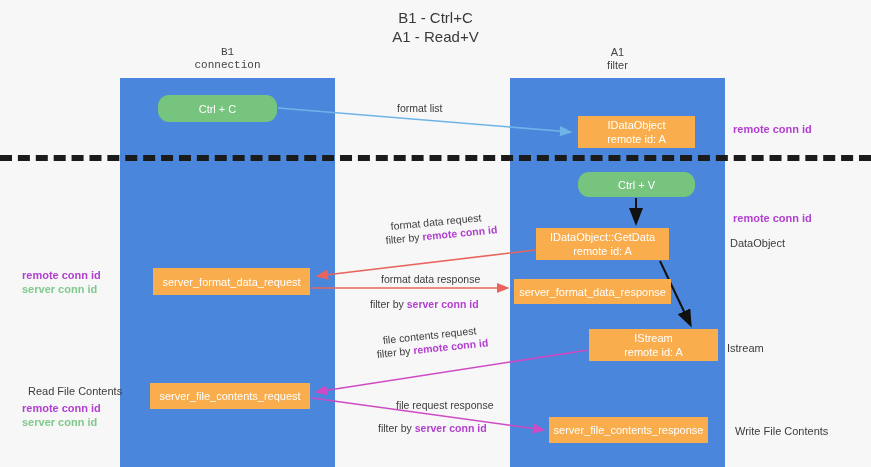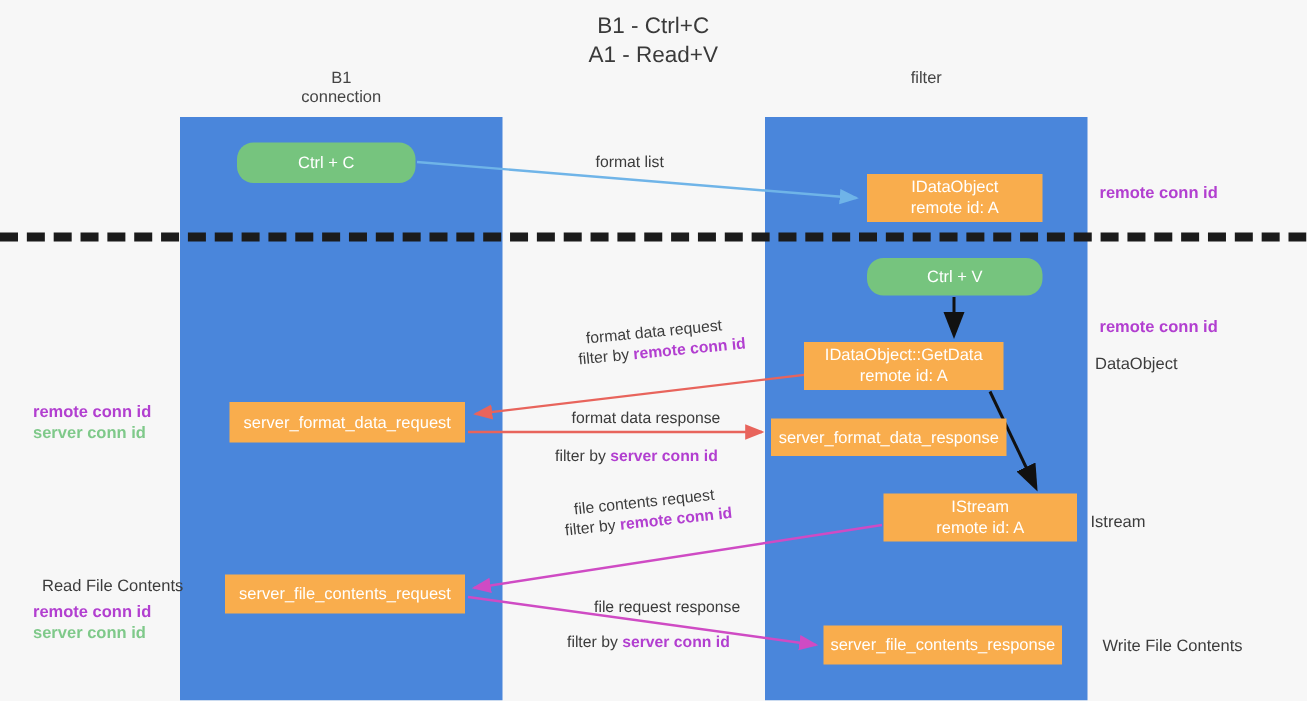--- a/index.html
+++ b/index.html
@@ -15,21 +15,21 @@
 
   
   .lane{position:absolute;background:#4a86db;}
   #lane-b1{left:120px;top:78px;width:215px;height:389px;}
   #lane-a1{left:510px;top:78px;width:215px;height:389px;}
 
   .lane-head{
     position:absolute;text-align:center;font-size:11px;line-height:13px;
     color:#444;
   }
-  #head-b1{left:120px;top:46px;width:215px;}
+  #head-b1{left:120px;top:46px;width:215px;font-family:Liberation Mono, monospace;}
   #head-a1{left:510px;top:46px;width:215px;}
   .lane-head .t1{display:block;}
   .lane-head .t2{display:block;}
 
   
   #title{
     position:absolute;left:0;top:8px;width:871px;text-align:center;
     font-size:15px;line-height:19px;color:#3a3a3a;
   }
   #title span{display:block;}
@@ -109,20 +109,21 @@
   <div id="title">
     <span>B1 - Ctrl+C</span>
     <span>A1 - Read+V</span>
   </div>
 
   <div class="lane-head" id="head-b1">
     <span class="t1">B1</span>
     <span class="t2">connection</span>
   </div>
   <div class="lane-head" id="head-a1">
+    <span class="t1">A1</span>
     <span class="t2">filter</span>
   </div>
 
   <div class="lane" id="lane-b1"></div>
   <div class="lane" id="lane-a1"></div>
 
   <svg id="wires">
     <defs>
       <marker id="ah-blue" markerWidth="9" markerHeight="9" refX="7" refY="3.2" orient="auto">
         <path d="M0,0 L8,3.2 L0,6.4 z" fill="#6fb4e8"></path>

